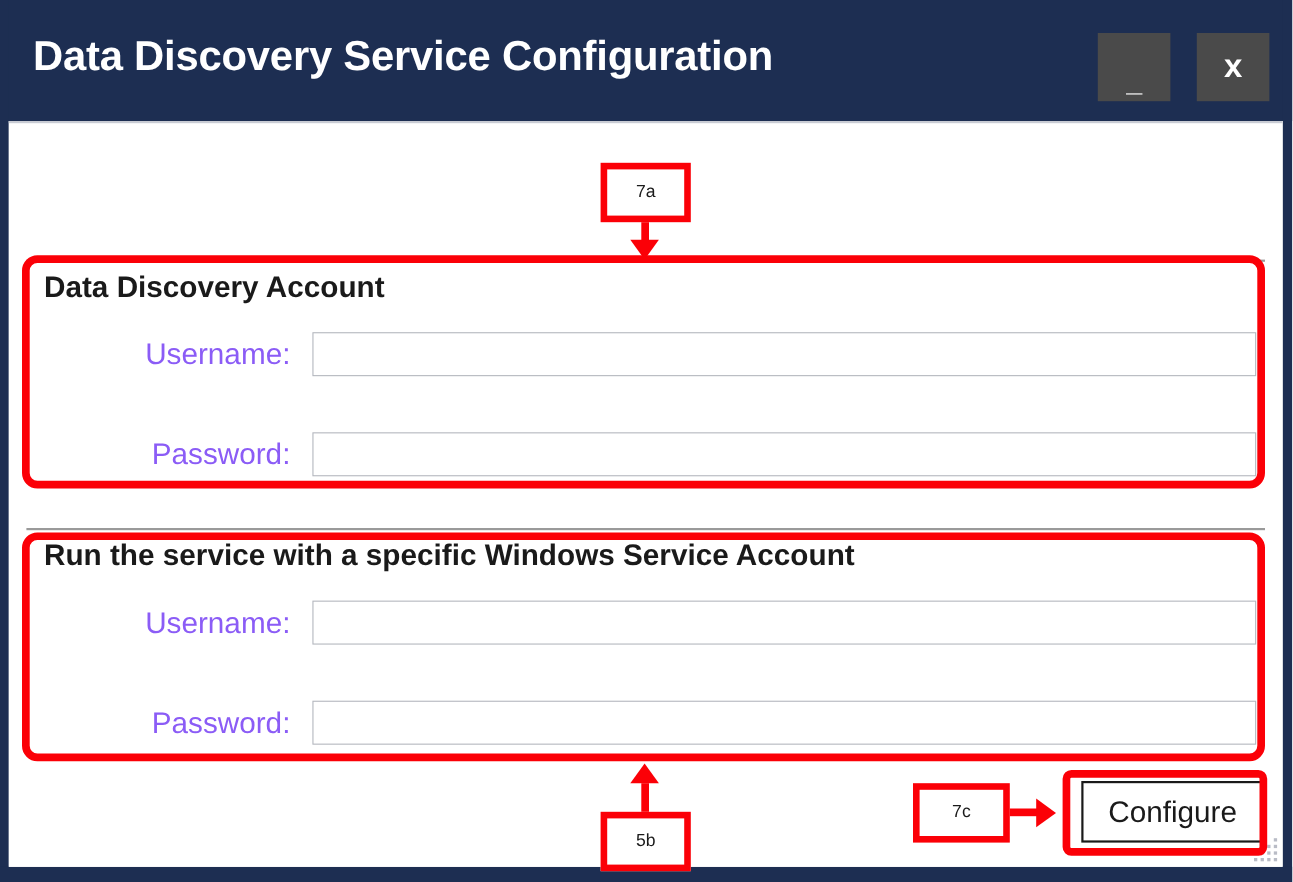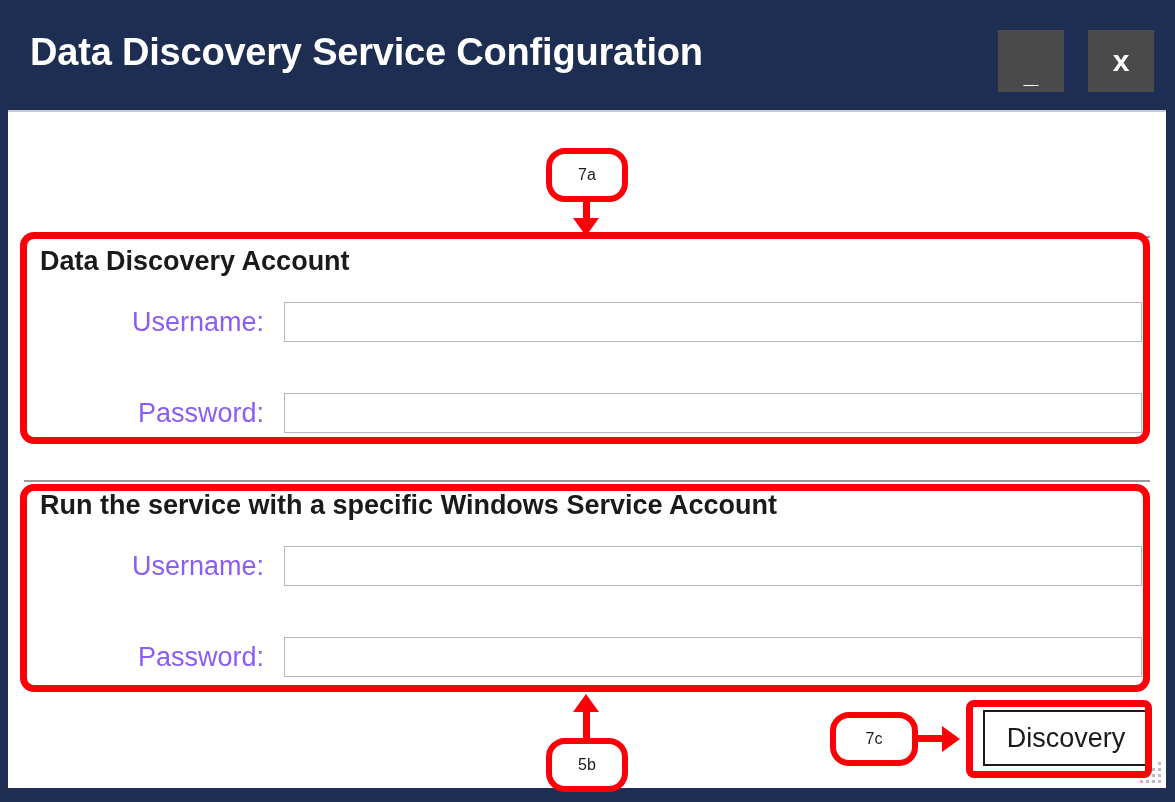--- a/index.html
+++ b/index.html
@@ -215,21 +215,21 @@
   }
   #anno-box-7a { left: 20px;  top: 232px; width: 1130px; height: 212px; }
   #anno-box-7b { left: 20px;  top: 484px; width: 1130px; height: 208px; }
   #anno-box-7c { left: 966px; top: 700px; width: 186px;  height: 78px;  border-radius: 8px; }
 
   .anno-badge {
     position: absolute;
     box-sizing: border-box;
     background: #ffffff;
     border: 6px solid #fb0007;
-    border-radius: 19px;
+    border-radius: 0;
     display: flex;
     align-items: center;
     justify-content: center;
     font-size: 16px;
     color: #1a1a1a;
     font-family: "Liberation Sans", sans-serif;
   }
   #badge-7a { left: 546px; top: 148px; width: 82px; height: 54px; }
   #badge-7b { left: 546px; top: 738px; width: 82px; height: 54px; }
   #badge-7c { left: 830px; top: 712px; width: 88px; height: 54px; text-align: right; }
@@ -311,21 +311,21 @@
         <div class="field-label">Username:</div>
         <input class="field-input" type="text" placeholder="" style="">
       </div>
 
       <div class="field-row row-2">
         <div class="field-label">Password:</div>
         <input class="field-input" type="password" placeholder="" style="">
       </div>
     </div>
 
-    <button class="dialog-btn" id="btn-configure">Discovery</button>
+    <button class="dialog-btn" id="btn-configure">Configure</button>
 
     <div id="resize-grip">
       <i style="left:18px; top:0px;"></i>
       <i style="left:12px; top:6px;"></i>
         <i style="left:18px; top:6px;"></i>
       <i style="left:6px;  top:12px;"></i>
         <i style="left:12px; top:12px;"></i>
         <i style="left:18px; top:12px;"></i>
       <i style="left:0px;  top:18px;"></i>
         <i style="left:6px;  top:18px;"></i>

